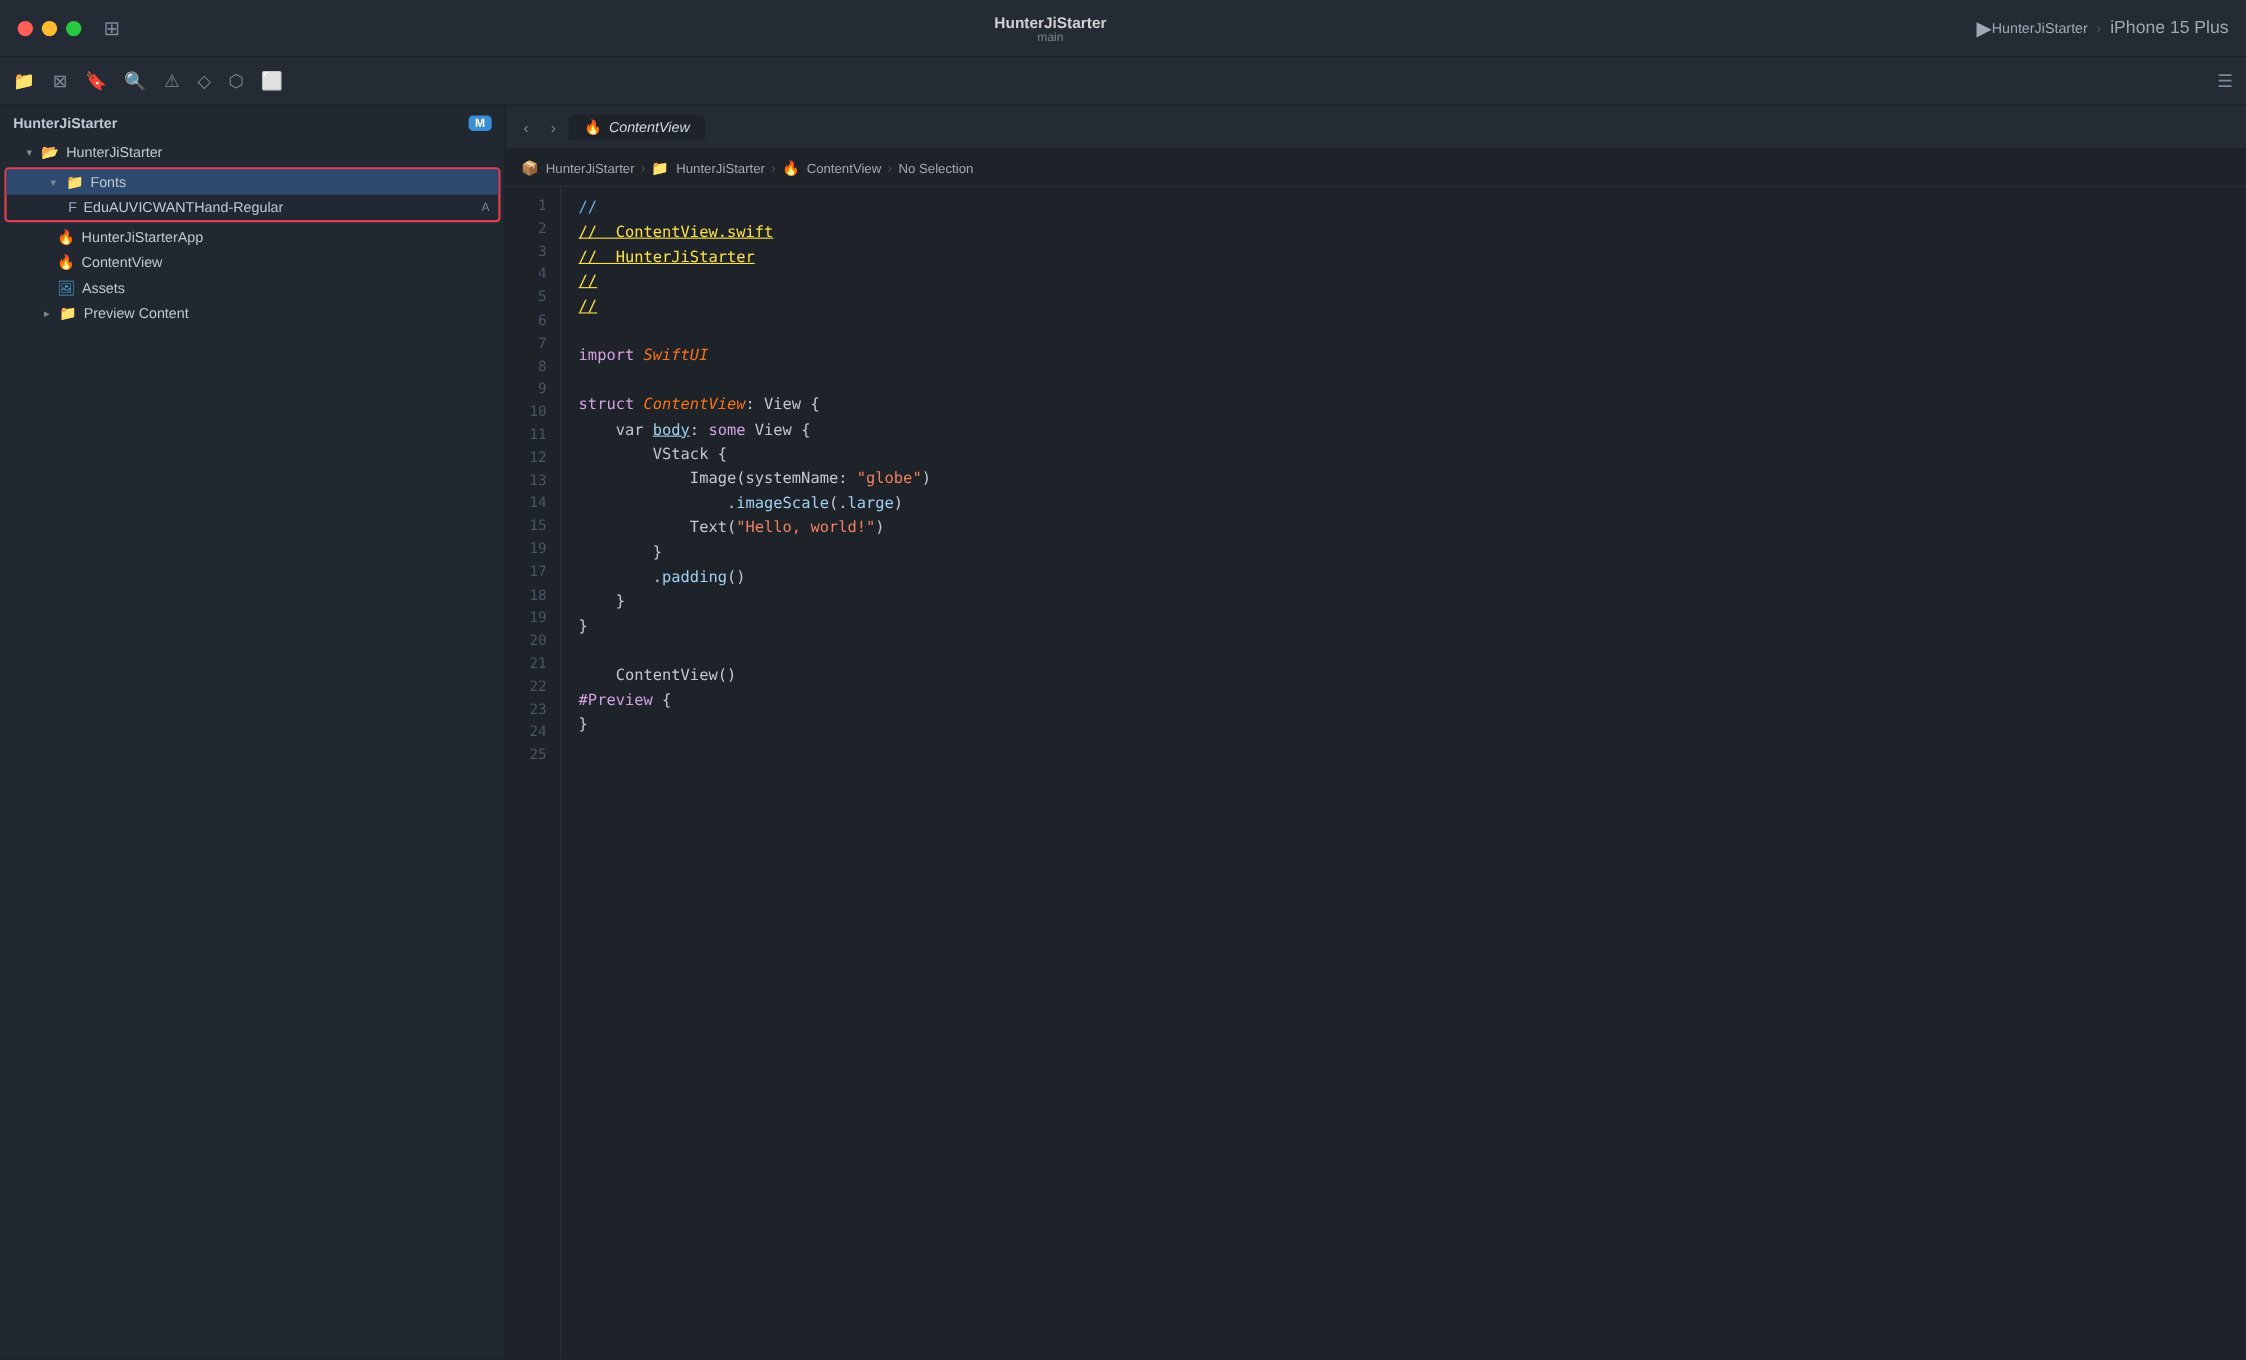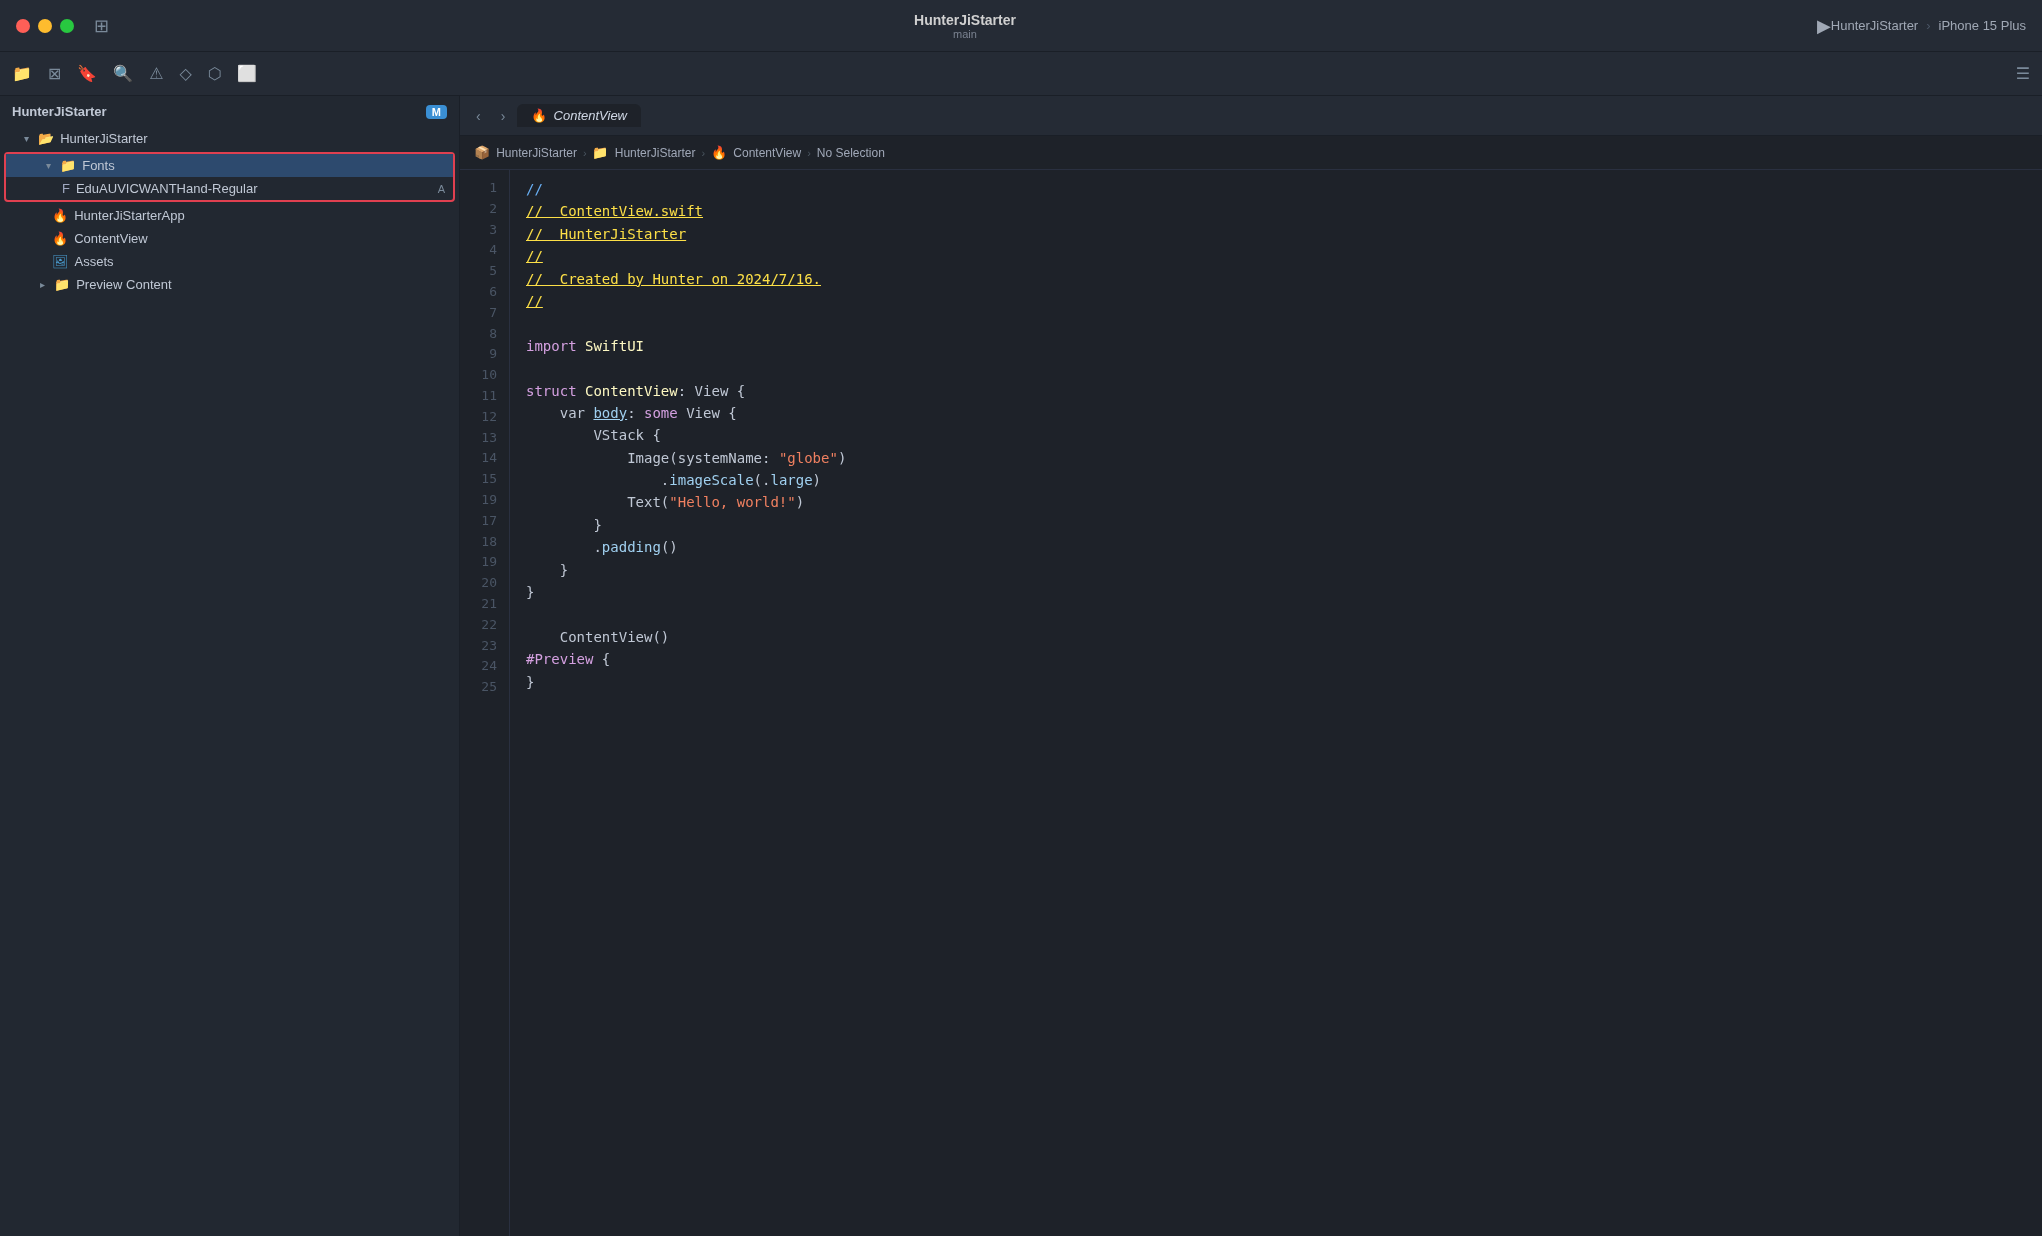--- a/index.html
+++ b/index.html
@@ -236,21 +236,21 @@
     .code-line {
       display: block;
       white-space: pre;
       line-height: 1.6;
       font-size: 14px;
     }
 
     
     .c-comment { color: #fde047; text-decoration: underline; }
     .c-keyword { color: #d4a0e0; }
-    .c-type { color: #fef9c3; }
+    .c-type { color: #f97316; font-style: italic; }
     .c-string { color: #f08060; }
     .c-func { color: #a0d0f0; text-decoration: underline; }
     .c-plain { color: #c0c8d5; }
     .c-preview { color: #d4a0e0; }
     .c-blue { color: #6ab0f5; }
     .c-dot { color: #a0d0f0; }
 
     
     ::-webkit-scrollbar { width: 6px; height: 6px; }
     ::-webkit-scrollbar-track { background: transparent; }
@@ -267,21 +267,21 @@
   </div>
   <span style="color:#7a8a9a;font-size:18px;margin-right:16px;">⊞</span>
   <div class="titlebar-center">
     <span class="titlebar-title">HunterJiStarter</span>
     <span class="titlebar-subtitle">main</span>
   </div>
   <span class="run-btn">▶</span>
   <div class="titlebar-right" style="margin-left:auto;">
     <span style="font-size:13px;">HunterJiStarter</span>
     <span style="color:#4a5565;">›</span>
-    <span style="font-size:13px;">iPhone 15 Plus</span>
+    <span style="font-size:16px;">iPhone 15 Plus</span>
   </div>
 </div>
 
 <div class="toolbar">
   <span class="toolbar-icon">📁</span>
   <span class="toolbar-icon">⊠</span>
   <span class="toolbar-icon">🔖</span>
   <span class="toolbar-icon">🔍</span>
   <span class="toolbar-icon">⚠</span>
   <span class="toolbar-icon">◇</span>
@@ -409,21 +409,20 @@
           <span class="line-number">22</span>
           <span class="line-number">23</span>
           <span class="line-number">24</span>
           <span class="line-number">25</span>
         </div>
       <div class="code-content">
       <span class="code-line"><span class="c-blue">//</span></span>
           <span class="code-line"><span class="c-comment">//  ContentView.swift</span></span>
           <span class="code-line"><span class="c-comment">//  HunterJiStarter</span></span>
           <span class="code-line"><span class="c-comment">//</span></span>
-          <span class="code-line"><span class="c-comment">//  Created by Hunter on 2024/7/16.</span></span>
           <span class="code-line"><span class="c-comment">//</span></span>
           <span class="code-line">&nbsp;</span>
           <span class="code-line"><span class="c-keyword">import</span><span class="c-type"> SwiftUI</span></span>
           <span class="code-line">&nbsp;</span>
           <span class="code-line"><span class="c-keyword">struct</span><span class="c-type"> ContentView</span><span class="c-plain">: View {</span></span>
           <span class="code-line"><span class="c-plain">    var </span><span class="c-func">body</span><span class="c-plain">: </span><span class="c-keyword">some</span><span class="c-plain"> View {</span></span>
           <span class="code-line"><span class="c-plain">        VStack {</span></span>
           <span class="code-line"><span class="c-plain">            Image(systemName: </span><span class="c-string">"globe"</span><span class="c-plain">)</span></span>
           <span class="code-line"><span class="c-plain">                .</span><span class="c-dot">imageScale</span><span class="c-plain">(.</span><span class="c-dot">large</span><span class="c-plain">)</span></span>
           <span class="code-line"><span class="c-plain">            Text(</span><span class="c-string">"Hello, world!"</span><span class="c-plain">)</span></span>

